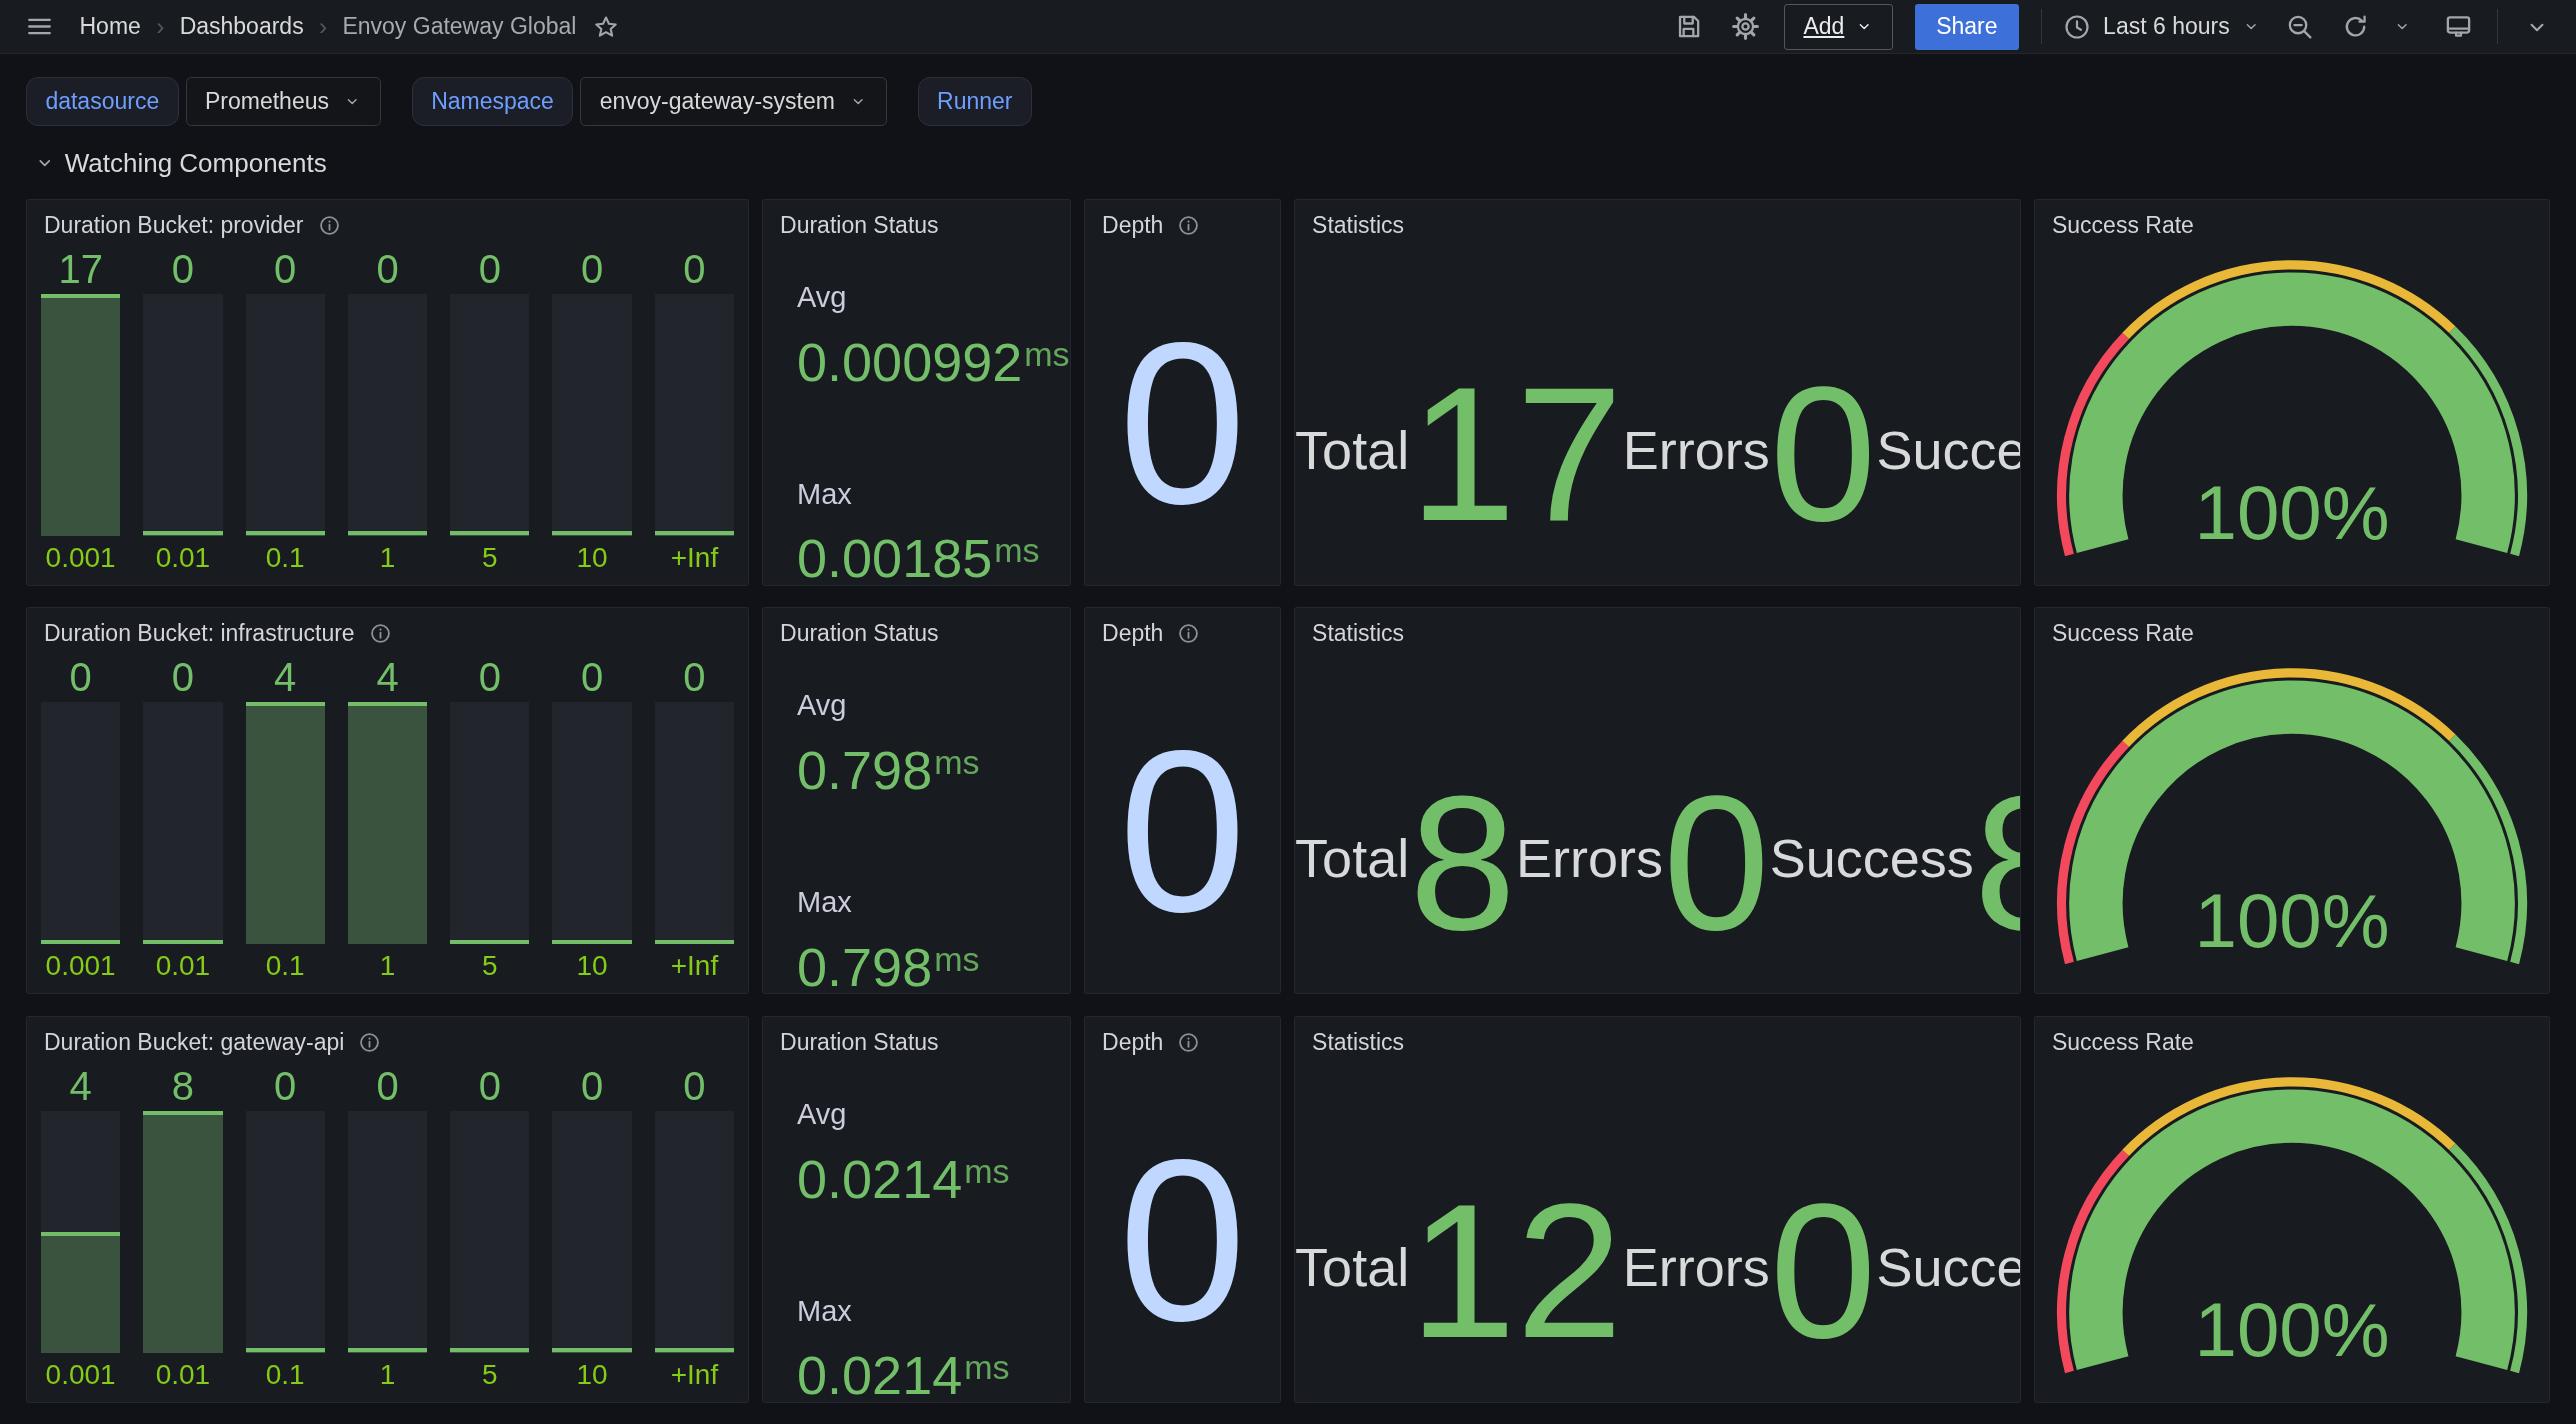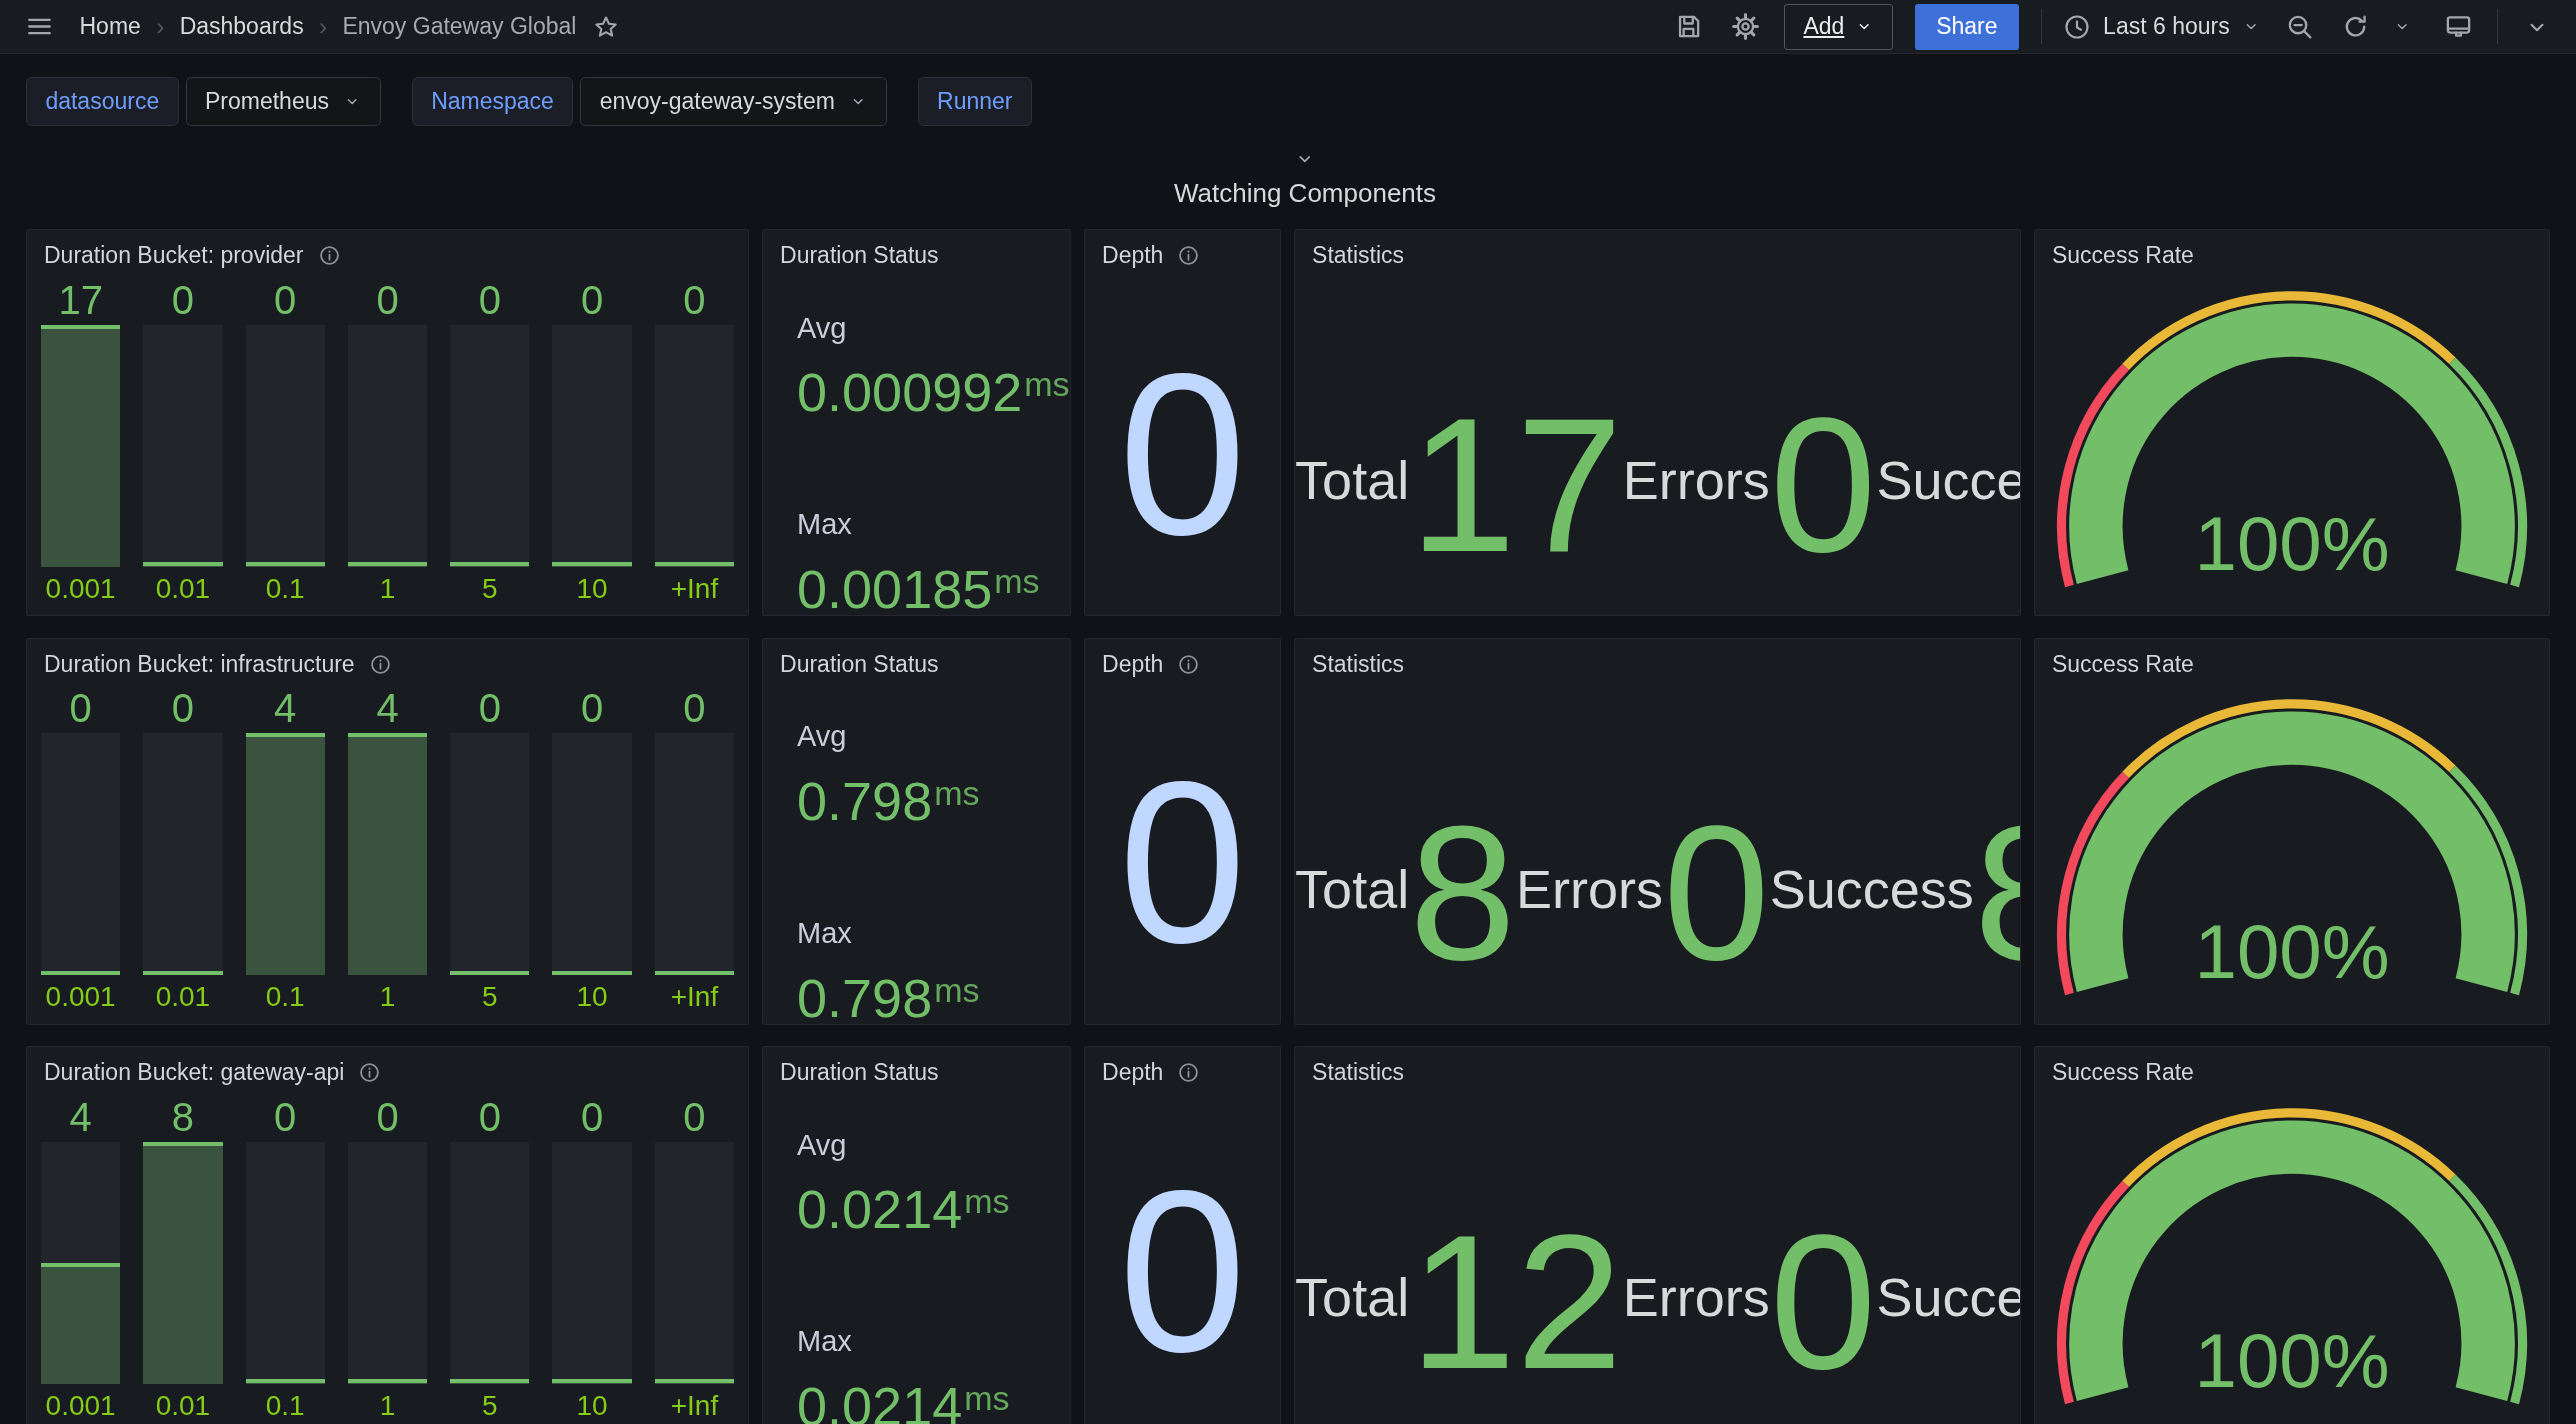--- a/index.html
+++ b/index.html
@@ -35,30 +35,30 @@
               color:#D8D9DA; font-size:23px; cursor:pointer; font-family:inherit; }
   .time-btn svg { width:28px; height:28px; }
   .chev-sm { width:18.4px !important; height:18.4px !important; }
   .chev-lg { width:26px !important; height:26px !important; }
   .vdiv { width:0.8px; height:35px; background:#34363C; }
 
   
   .filters { display:flex; gap:31px; padding:23px 26px 0; }
   .filter { display:flex; gap:7px; }
   .f-label { display:flex; align-items:center; padding:0 18.4px; height:49px;
-             background:#1B1E26; border:0.8px solid #2D3038; border-radius:6px;
+             background:#1B1E26; border:0.8px solid #2D3038; border-radius:12px;
              color:#6E9FFF; font-size:23px; font-weight:500; }
   .f-value { display:flex; align-items:center; gap:14px; padding:0 18.4px; height:49px;
              background:#131519; border:0.8px solid #35383F; border-radius:5.4px;
              color:#D8D9DA; font-size:23px; cursor:pointer; }
   .f-value svg { width:18.4px; height:18.4px; }
 
   
   .section-hdr { display:flex; align-items:center; gap:9.2px; margin:21.5px 0 0 34px;
-                 font-size:26px; font-weight:500; color:#D8D9DA; cursor:pointer;flex-direction:column; }
+                 font-size:26px; font-weight:500; color:#D8D9DA; cursor:pointer; }
   .section-hdr svg { width:21.5px; height:21.5px; }
 
   
   .grid { display:grid; grid-template-columns:943fr 403fr 257fr 948fr 673fr;
           grid-auto-rows:387px; gap:21.5px 13px; padding:20px 26px 0; }
   .panel { background:#181B1F; border:0.8px solid #25272E; border-radius:2.3px;
            display:flex; flex-direction:column; overflow:hidden; }
   .p-hdr { flex:0 0 auto; display:flex; align-items:center; gap:14px;
            padding:12.3px 15.3px 3.1px 17px; font-size:23px; font-weight:500; color:#D4D5DB; }
   .p-hdr svg { width:23px; height:23px; stroke:#8E9096; }

